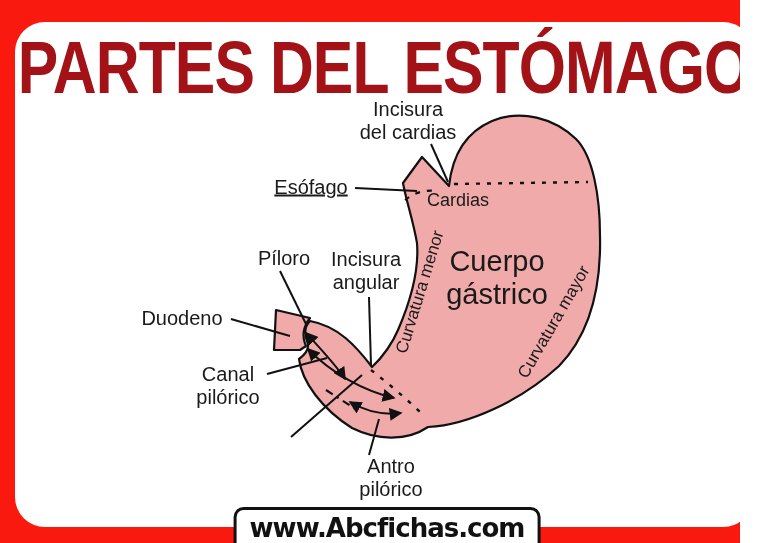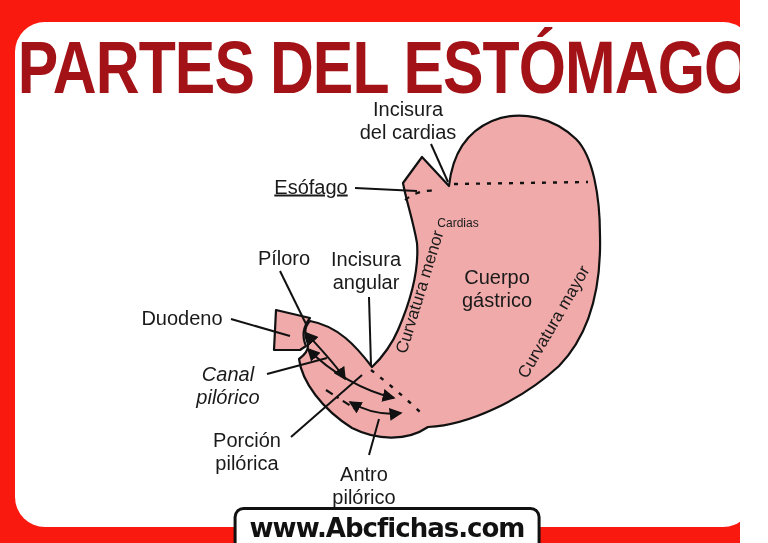--- a/index.html
+++ b/index.html
@@ -68,30 +68,28 @@
     <line x1="369" y1="297" x2="371" y2="366" stroke="#111" stroke-width="2"></line>
     <line x1="231" y1="319" x2="290" y2="336" stroke="#111" stroke-width="2"></line>
     <line x1="267" y1="374" x2="327" y2="358" stroke="#111" stroke-width="2"></line>
     <line x1="291" y1="437" x2="362" y2="375" stroke="#111" stroke-width="2"></line>
     <line x1="369" y1="455" x2="379" y2="419" stroke="#111" stroke-width="2"></line>
   </svg>
 
   <div class="lbl" style="left:408px;top:121px;">Incisura
 del cardias</div>
   <div class="lbl right" style="left:311px;top:187px;text-decoration:underline;">Esófago</div>
-  <div class="lbl" style="left:458px;top:200px;font-size:12px;margin-top:24px;">Cardias</div>
+  <div class="lbl" style="left:458px;top:200px;font-size:18px;">Cardias</div>
   <div class="lbl" style="left:284px;top:258px;text-align:center;">Píloro</div>
   <div class="lbl" style="left:366px;top:271px;">Incisura
 angular</div>
   <div class="lbl rot" style="left:420px;top:292px;transform:translate(-50%,-50%) rotate(-73deg);">Curvatura menor</div>
-  <div class="lbl" style="left:497px;top:289px;font-size:20px;">Cuerpo
+  <div class="lbl" style="left:497px;top:278px;font-size:29px;">Cuerpo
 gástrico</div>
   <div class="lbl rot" style="left:554px;top:322px;transform:translate(-50%,-50%) rotate(-60deg);">Curvatura mayor</div>
   <div class="lbl" style="left:182px;top:318px;">Duodeno</div>
-  <div class="lbl" style="left:228px;top:386px;font-style:italic;">Canal
+  <div class="lbl" style="left:228px;top:386px;">Canal
 pilórico</div>
-  <div class="lbl" style="left:247px;top:452px;">Porción
-pilórica</div>
-  <div class="lbl" style="left:364px;top:478px;margin-top:8px;">Antro
+  <div class="lbl" style="left:391px;top:478px;">Antro
 pilórico</div>
 
   <div id="logo">www.Abcfichas.com</div>
 </div>
 
 </body></html>

